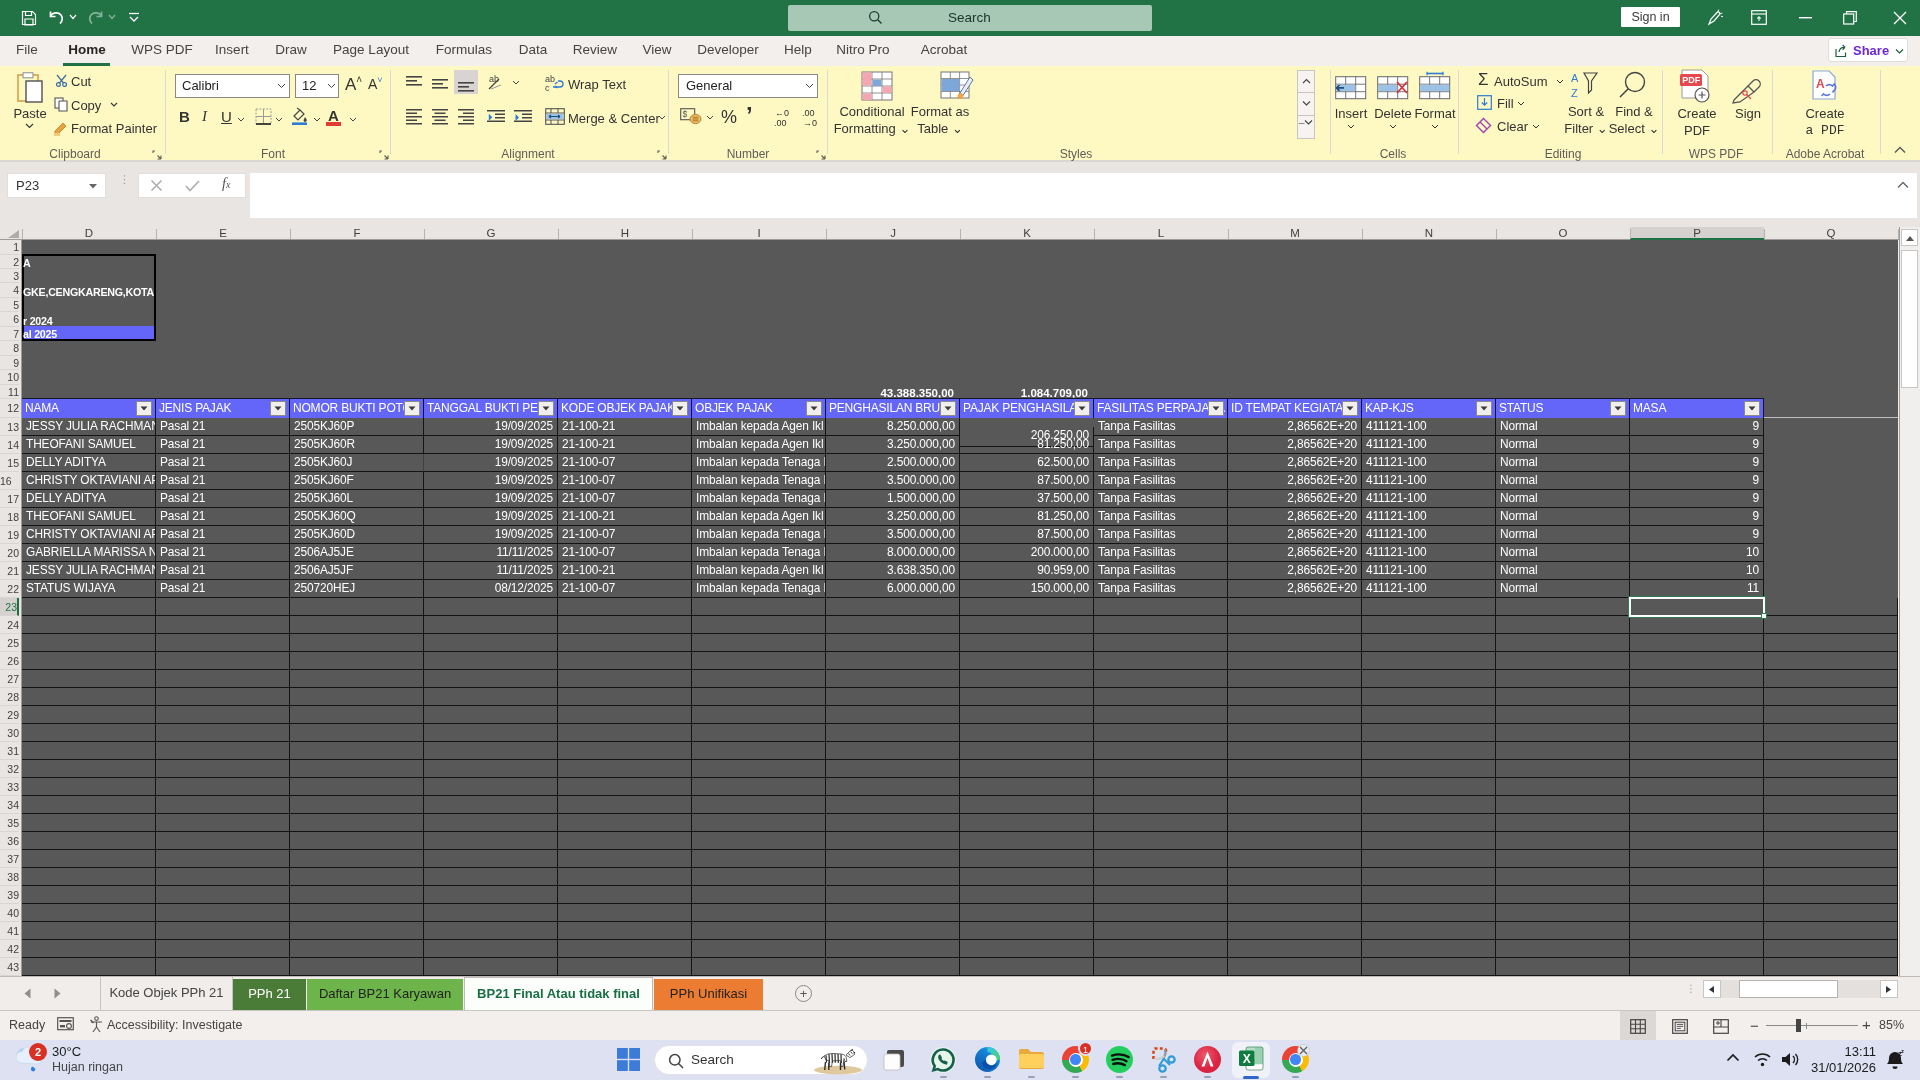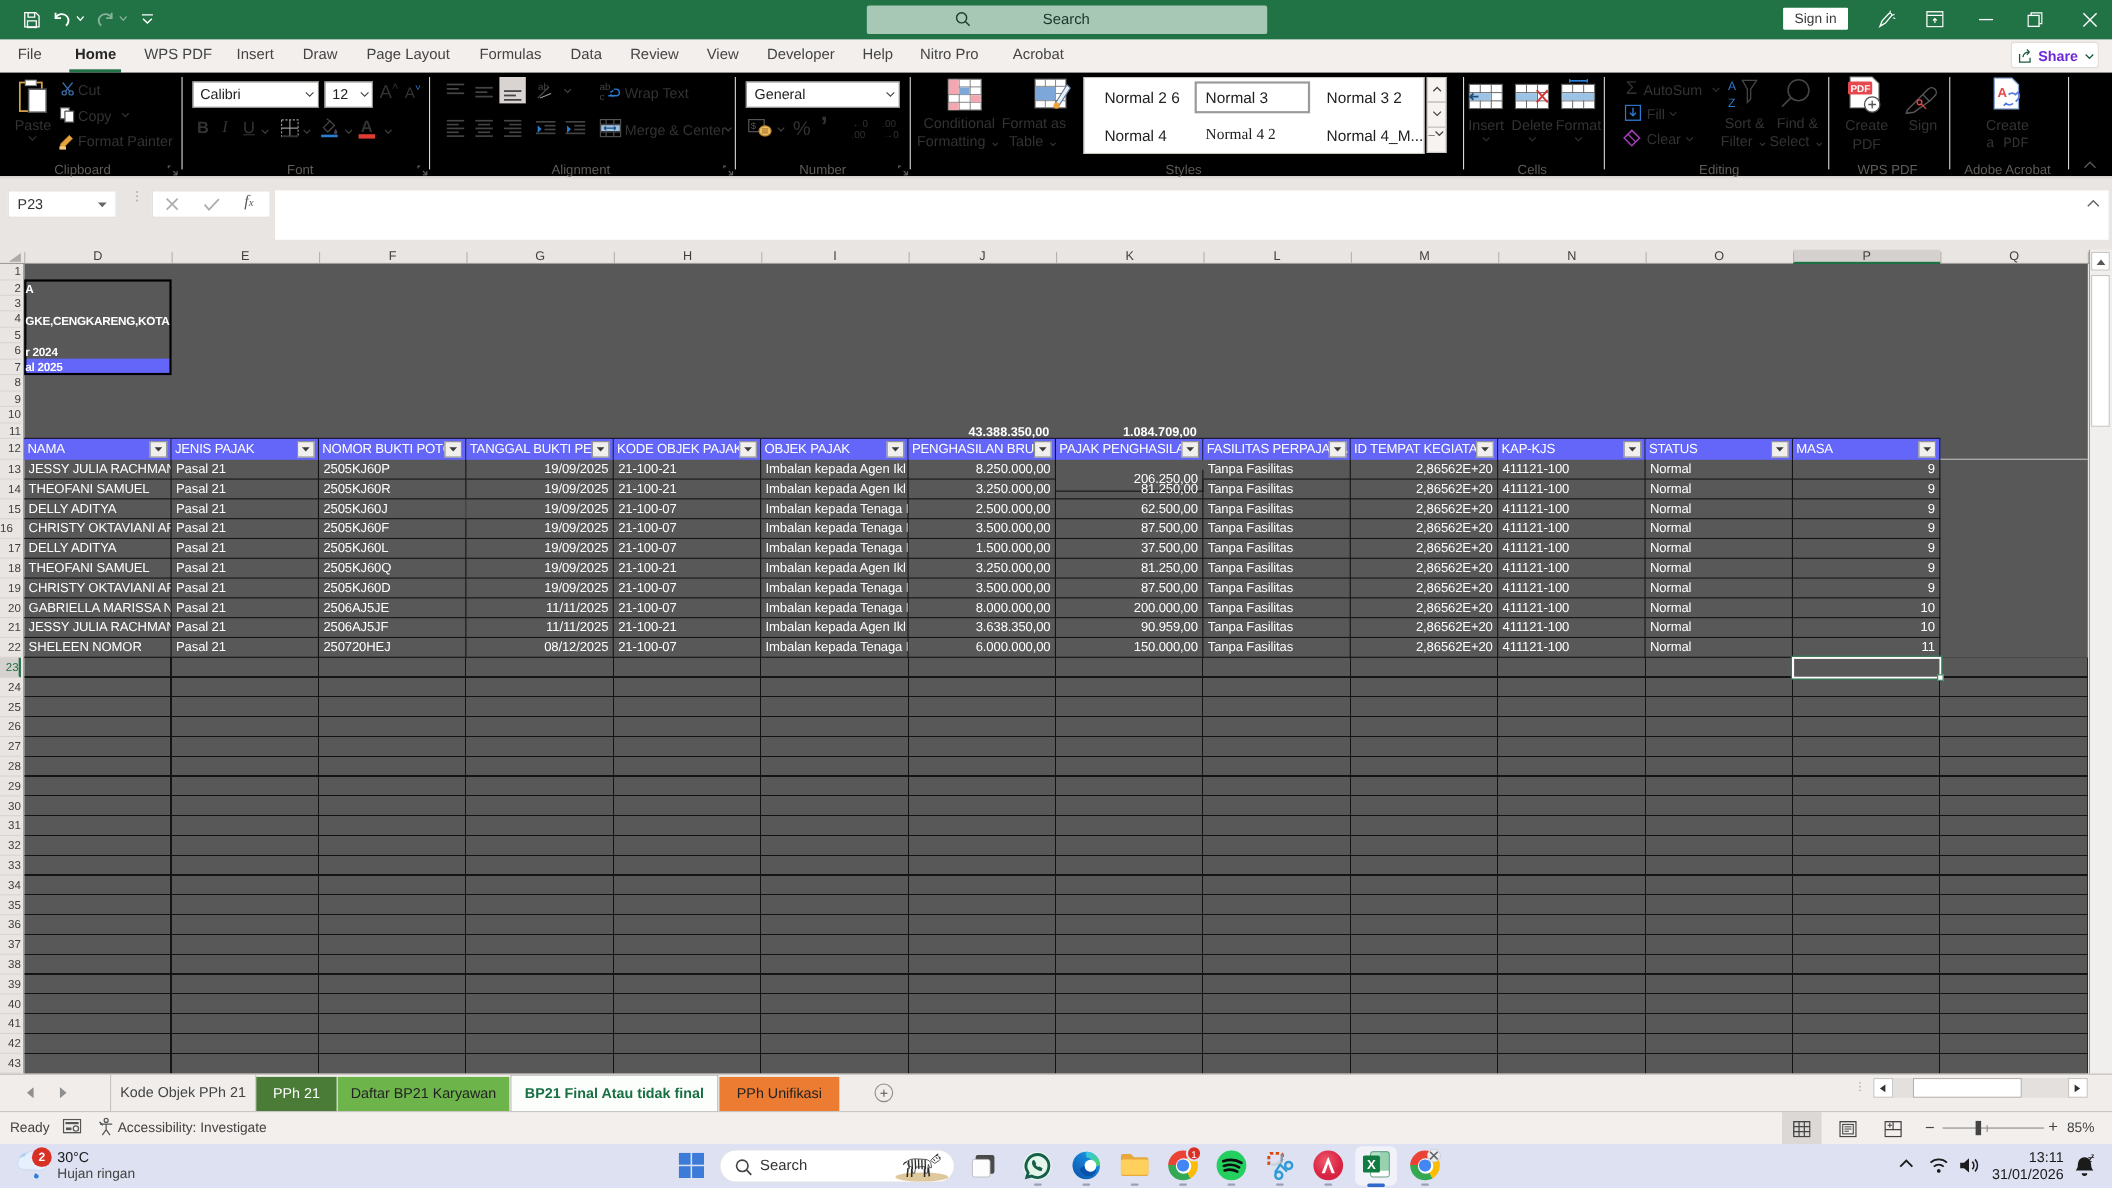--- a/index.html
+++ b/index.html
@@ -86,21 +86,21 @@
  <svg class="ab" style="left:5px;top:4px" width="15" height="15" viewBox="0 0 15 15">
         <path d="M2 6 v7.5 h9.5 V9.5" fill="none" stroke="#1e5c3f" stroke-width="1.2"></path>
         <path d="M5 9 C5.5 5.5 8 4.2 11 4.4 M11 4.4 L8.6 2 M11 4.4 L8.6 6.8" fill="none" stroke="#1e5c3f" stroke-width="1.2"></path>
       </svg>
  <div class="ab" style="left:24px;top:4px;font-size:13px;color:#6d28d9;font-weight:600;">Share</div>
  <svg class="ab" style="left:66px;top:9px" width="9" height="7" viewBox="0 0 9 7">
         <path d="M1 1.5 L4.5 5 L8 1.5" fill="none" stroke="#185c37" stroke-width="1.1"></path>
       </svg>
 </div>
 </div>
-<div class="ab" style="left:0;top:66px;width:1920px;height:95px;background:#000000;border-bottom:1px solid #DAD7D3;">
+<div class="ab" style="left:0;top:66px;width:1920px;height:95px;background:#fef9c3;border-bottom:1px solid #DAD7D3;">
 <div class="ab" style="left:165px;top:4px;width:1px;height:84px;background:#DCD8D4;"></div>
 <div class="ab" style="left:390px;top:4px;width:1px;height:84px;background:#DCD8D4;"></div>
 <div class="ab" style="left:668px;top:4px;width:1px;height:84px;background:#DCD8D4;"></div>
 <div class="ab" style="left:827px;top:4px;width:1px;height:84px;background:#DCD8D4;"></div>
 <div class="ab" style="left:1330px;top:4px;width:1px;height:84px;background:#DCD8D4;"></div>
 <div class="ab" style="left:1458px;top:4px;width:1px;height:84px;background:#DCD8D4;"></div>
 <div class="ab" style="left:1662px;top:4px;width:1px;height:84px;background:#DCD8D4;"></div>
 <div class="ab" style="left:1772px;top:4px;width:1px;height:84px;background:#DCD8D4;"></div>
 <div class="ab" style="left:1880px;top:4px;width:1px;height:84px;background:#DCD8D4;"></div>
 <div class="ab" style="left:5px;top:81px;width:140px;text-align:center;font-size:12px;color:#605c58;">Clipboard</div>
@@ -314,29 +314,20 @@
  <div class="ab" style="left:0px;top:55px;width:90px;text-align:center;font-size:13px;color:#333;">Formatting ⌄</div>
  <svg class="ab" style="left:113px;top:5px" width="34" height="30" viewBox="0 0 34 30">
   <rect x="1" y="1" width="28" height="26" fill="#fff" stroke="#777" stroke-width="1"></rect>
   <path d="M1 7.5 h28 M1 14 h28 M1 20.5 h28 M10.3 1 v26 M19.6 1 v26" stroke="#777" stroke-width="0.8"></path>
   <rect x="1.5" y="8" width="18" height="12" fill="#7da7d8"></rect>
   <path d="M30 6 L20 22 l-2 5 5-2.5 L33 9 z" fill="#e8eef7" stroke="#5b789a" stroke-width="1"></path>
   <circle cx="20.5" cy="25" r="2.8" fill="#f2a33a"></circle>
  </svg>
  <div class="ab" style="left:58px;top:38px;width:110px;text-align:center;font-size:13px;color:#333;">Format as</div>
  <div class="ab" style="left:58px;top:55px;width:110px;text-align:center;font-size:13px;color:#333;">Table ⌄</div>
- <div class="ab" style="left:158px;top:4px;width:310px;height:70px;background:#fff;border:1px solid #c9c5c1;">
-   <div class="ab" style="left:100px;top:3px;width:105px;height:29px;border:2px solid #9a9a9a;"></div>
-   <div class="ab" style="left:18px;top:10px;font-size:14px;color:#222;">Normal 2 6</div>
-   <div class="ab" style="left:110px;top:10px;font-size:14px;color:#222;">Normal 3</div>
-   <div class="ab" style="left:220px;top:10px;font-size:14px;color:#222;">Normal 3 2</div>
-   <div class="ab" style="left:18px;top:44px;font-size:14px;color:#222;">Normal 4</div>
-   <div class="ab" style="left:110px;top:44px;font-size:14px;color:#222;font-family:'Liberation Serif',serif;">Normal 4 2</div>
-   <div class="ab" style="left:220px;top:44px;font-size:14px;color:#222;">Normal 4_M...</div>
- </div>
  <div class="ab" style="left:470px;top:4px;width:18px;height:70px;">
   <div style="width:18px;height:23px;background:#f6f3f1;border:1px solid #c9c5c1;text-align:center;"><svg width="9" height="7" viewBox="0 0 9 7" style="margin-top:7px">
           <path d="M1 5 L4.5 1.5 L8 5" fill="none" stroke="#444" stroke-width="1.1"></path>
         </svg></div>
   <div style="width:18px;height:23px;background:#f6f3f1;border:1px solid #c9c5c1;border-top:none;text-align:center;"><svg width="9" height="7" viewBox="0 0 9 7" style="margin-top:7px">
           <path d="M1 1.5 L4.5 5 L8 1.5" fill="none" stroke="#444" stroke-width="1.1"></path>
         </svg></div>
   <div style="width:18px;height:23px;background:#f6f3f1;border:1px solid #c9c5c1;border-top:none;text-align:center;line-height:9px;"><span style="font-size:8px;color:#444;">─</span><svg width="9" height="6" viewBox="0 0 9 6">
           <path d="M1 0.5 L4.5 4 L8 0.5" fill="none" stroke="#444" stroke-width="1.1"></path>
         </svg></div>
@@ -859,21 +850,21 @@
  font-size:11.9px;color:#fff;letter-spacing:-0.12px;line-height:17.0px;text-align:left;padding-left:4px;">Tanpa Fasilitas</div>
 <div class="ab tt" style="left:1228px;top:561.5px;width:134px;height:18.0px;border-right:1px solid #141414;border-bottom:1px solid #141414;
  font-size:11.9px;color:#fff;letter-spacing:-0.12px;line-height:17.0px;text-align:right;padding-right:4px;">2,86562E+20</div>
 <div class="ab tt" style="left:1362px;top:561.5px;width:134px;height:18.0px;border-right:1px solid #141414;border-bottom:1px solid #141414;
  font-size:11.9px;color:#fff;letter-spacing:-0.12px;line-height:17.0px;text-align:left;padding-left:4px;">411121-100</div>
 <div class="ab tt" style="left:1496px;top:561.5px;width:134px;height:18.0px;border-right:1px solid #141414;border-bottom:1px solid #141414;
  font-size:11.9px;color:#fff;letter-spacing:-0.12px;line-height:17.0px;text-align:left;padding-left:4px;">Normal</div>
 <div class="ab tt" style="left:1630px;top:561.5px;width:134px;height:18.0px;border-right:1px solid #141414;border-bottom:1px solid #141414;
  font-size:11.9px;color:#fff;letter-spacing:-0.12px;line-height:17.0px;text-align:right;padding-right:4px;">10</div>
 <div class="ab tt" style="left:22px;top:579.5px;width:134px;height:18.0px;border-right:1px solid #141414;border-bottom:1px solid #141414;
- font-size:11.9px;color:#fff;letter-spacing:-0.12px;line-height:17.0px;text-align:left;padding-left:4px;">SHELEEN NOMOR</div>
+ font-size:11.9px;color:#fff;letter-spacing:-0.12px;line-height:17.0px;text-align:left;padding-left:4px;">STATUS WIJAYA</div>
 <div class="ab tt" style="left:156px;top:579.5px;width:134px;height:18.0px;border-right:1px solid #141414;border-bottom:1px solid #141414;
  font-size:11.9px;color:#fff;letter-spacing:-0.12px;line-height:17.0px;text-align:left;padding-left:4px;">Pasal 21</div>
 <div class="ab tt" style="left:290px;top:579.5px;width:134px;height:18.0px;border-right:1px solid #141414;border-bottom:1px solid #141414;
  font-size:11.9px;color:#fff;letter-spacing:-0.12px;line-height:17.0px;text-align:left;padding-left:4px;">250720HEJ</div>
 <div class="ab tt" style="left:424px;top:579.5px;width:134px;height:18.0px;border-right:1px solid #141414;border-bottom:1px solid #141414;
  font-size:11.9px;color:#fff;letter-spacing:-0.12px;line-height:17.0px;text-align:right;padding-right:4px;">08/12/2025</div>
 <div class="ab tt" style="left:558px;top:579.5px;width:134px;height:18.0px;border-right:1px solid #141414;border-bottom:1px solid #141414;
  font-size:11.9px;color:#fff;letter-spacing:-0.12px;line-height:17.0px;text-align:left;padding-left:4px;">21-100-07</div>
 <div class="ab tt" style="left:692px;top:579.5px;width:134px;height:18.0px;border-right:1px solid #141414;border-bottom:1px solid #141414;
  font-size:11.9px;color:#fff;letter-spacing:-0.12px;line-height:17.0px;text-align:left;padding-left:4px;">Imbalan kepada Tenaga K</div>

